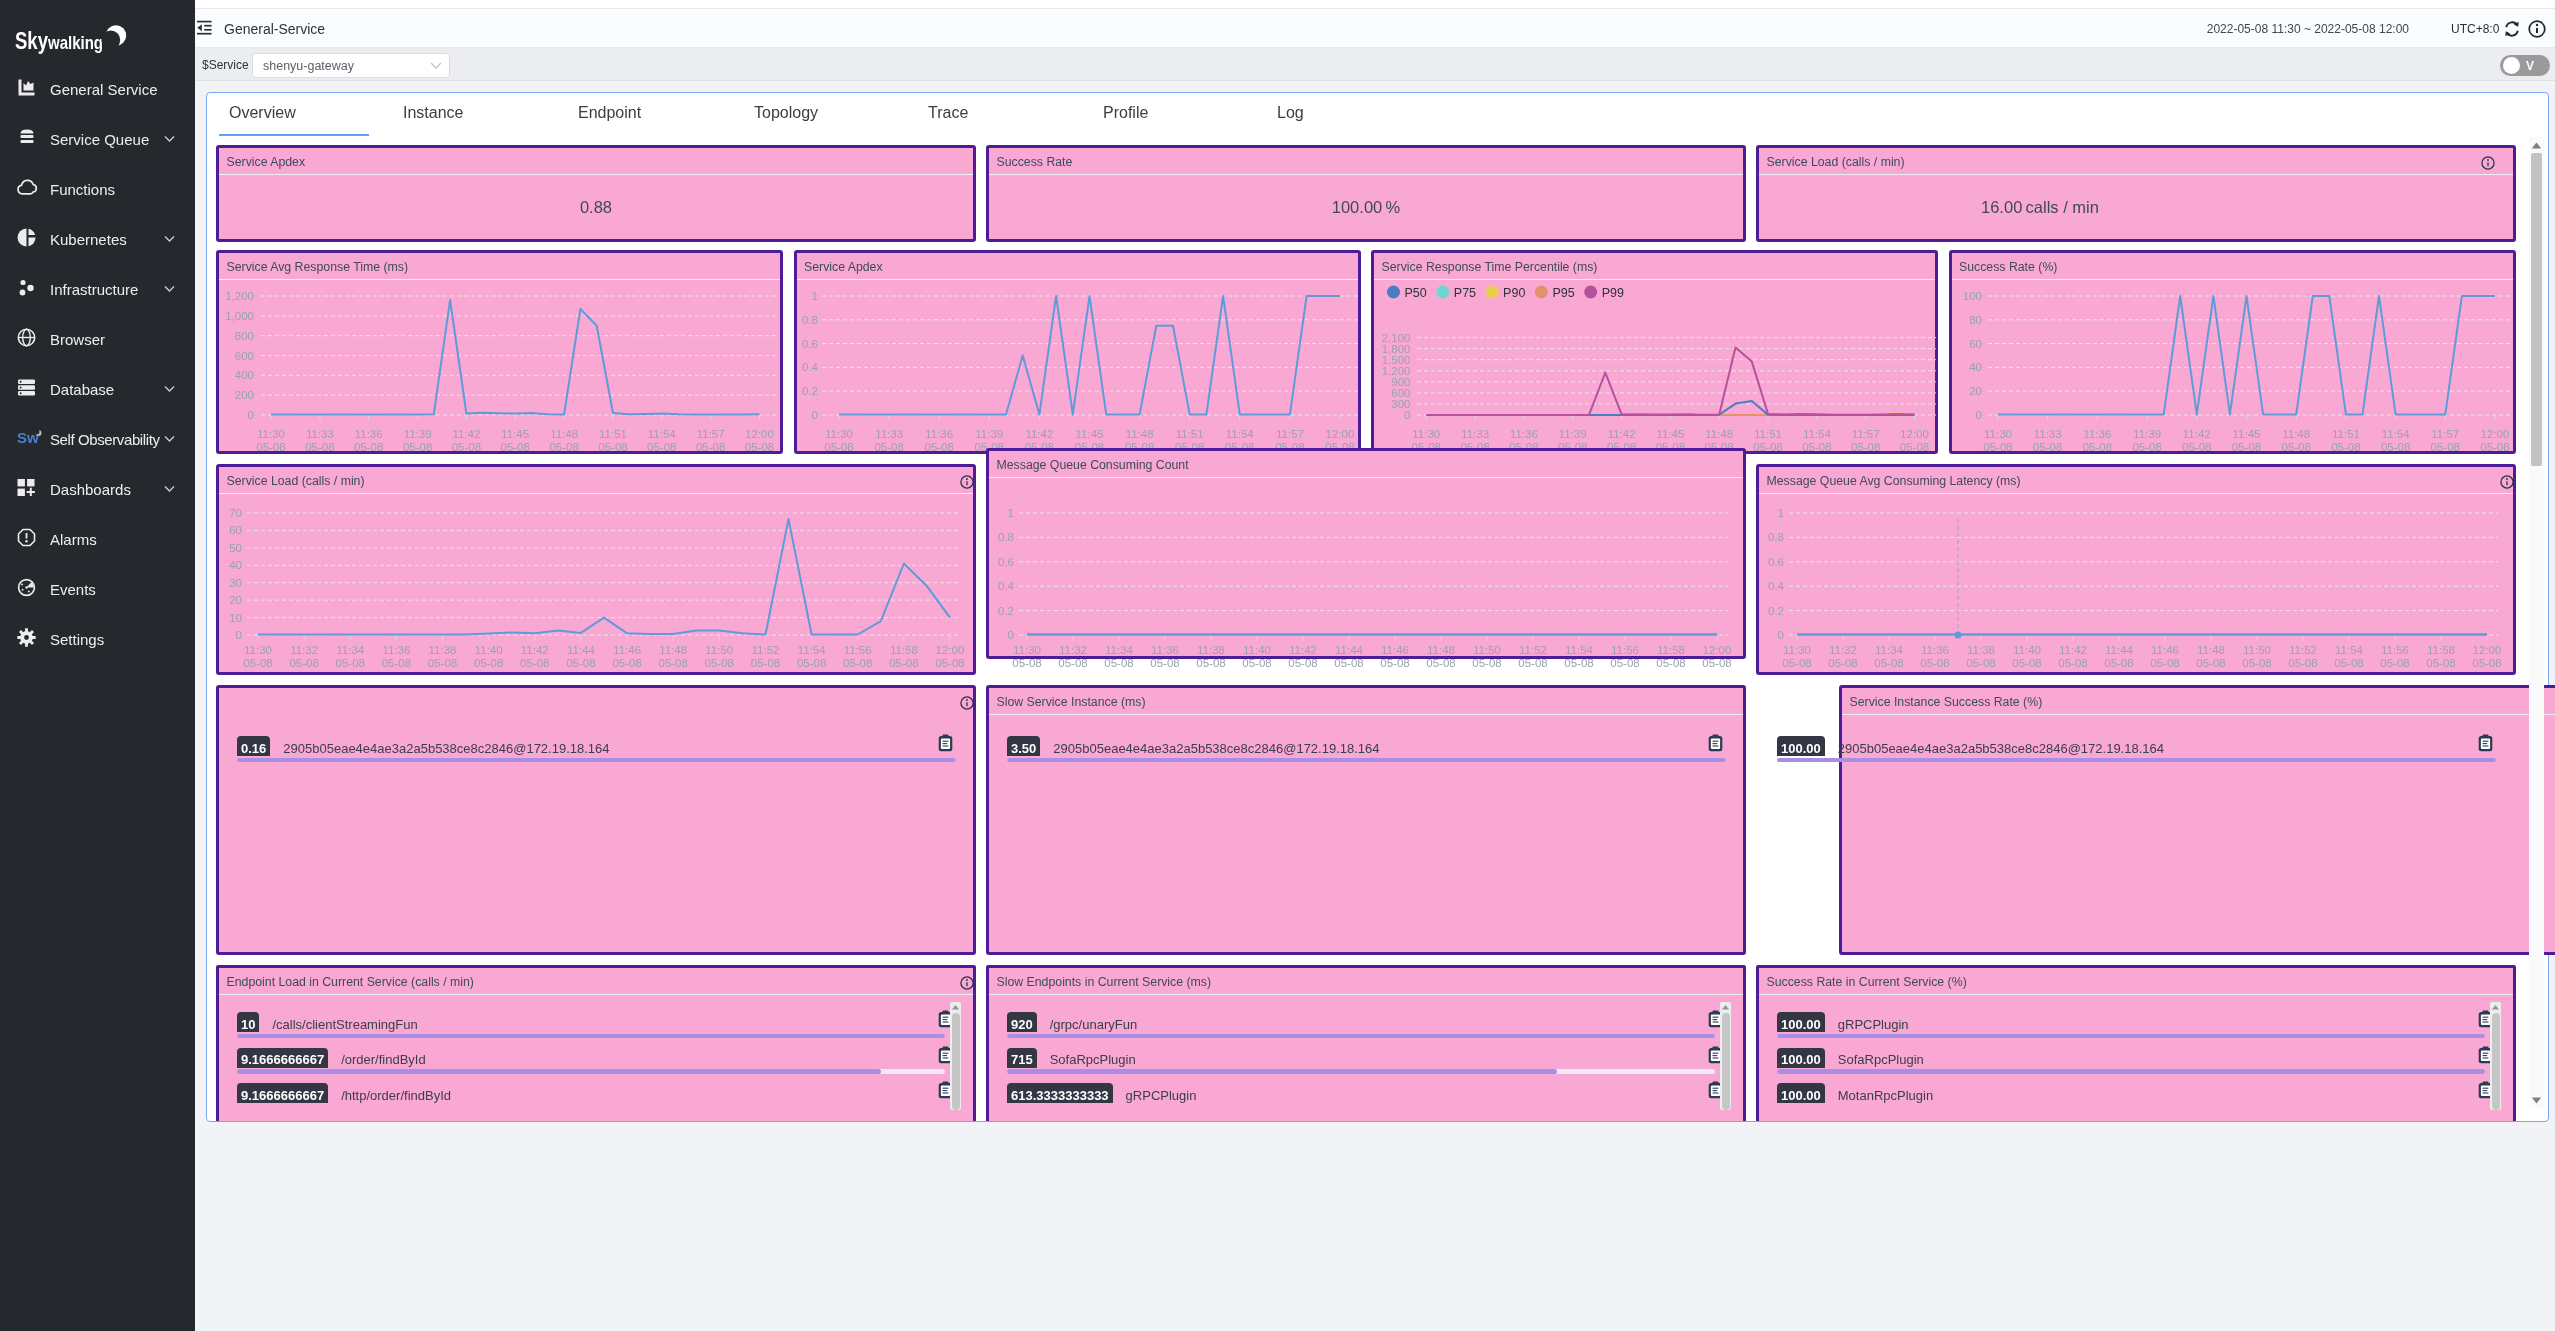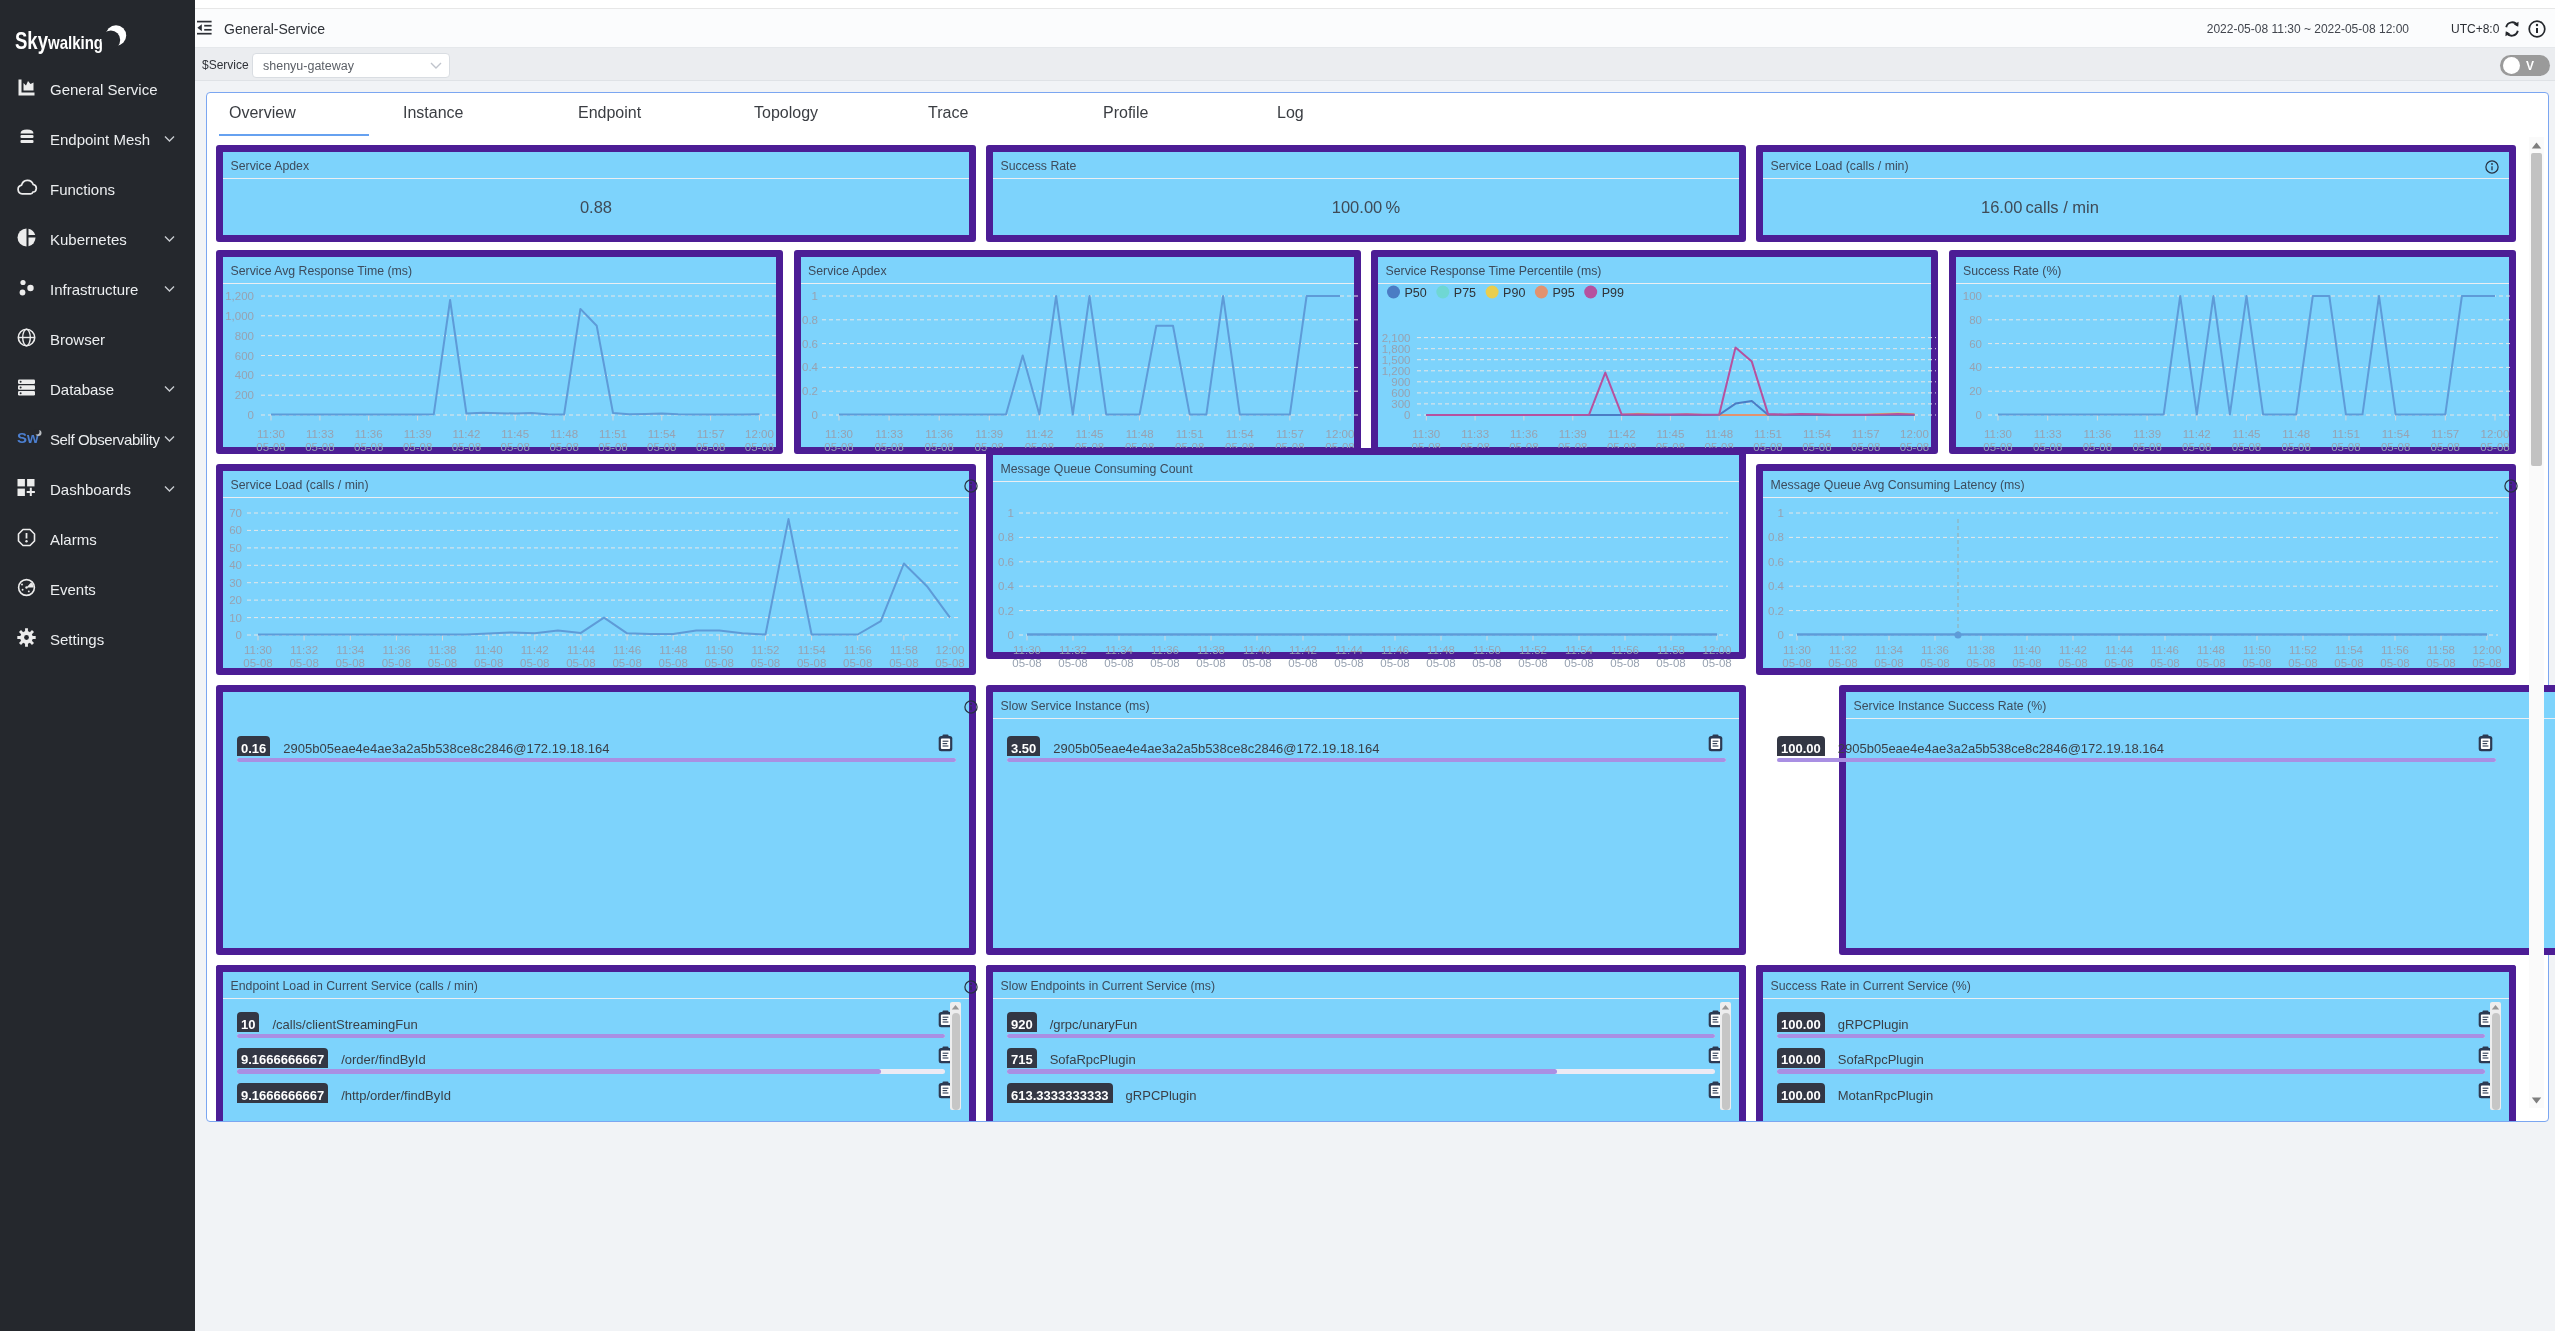--- a/index.html
+++ b/index.html
@@ -1,18 +1,18 @@
 <!DOCTYPE html>
 <html><head><meta charset="utf-8"><title>SkyWalking</title><style>
 
 *{margin:0;padding:0;box-sizing:border-box}
 html,body{width:2555px;height:1331px;overflow:hidden}
 body{font-family:"Liberation Sans",sans-serif;background:#f1f3f6;position:relative}
 .abs{position:absolute}
-.card{position:absolute;background:#7dd3fc;border:7px solid #4c1d95;border-radius:3px}
+.card{position:absolute;background:#f9a8d4;border:3px solid #4c1d95;border-radius:3px}
 .chd{height:27px;line-height:28px;border-bottom:1px solid #ebeef2;padding-left:7.5px;font-size:12.3px;color:#3d4b5c}
 .axl{font-size:11.5px;fill:#97a2b1}
 .leg{font-size:12.5px;fill:#2f3237}
 .val{position:absolute;font-size:16.5px;color:#3f4a56;text-align:center}
 .mi{position:absolute;left:0;width:195px;height:50px;color:#eceef0;font-size:15px}
 .mi span.lb{position:absolute;left:50px;top:50%;transform:translateY(-50%)}
 .chev{position:absolute;left:164px;top:50%;transform:translateY(-50%)}
 .badge2{display:inline-block;background:#333744;color:#fff;font-weight:bold;font-size:13px;padding:2.5px 4px;border-radius:4px;vertical-align:middle}
 .blab2{font-size:13px;color:#3a3f46;margin-left:13px;vertical-align:middle}
 .lrow{position:absolute;height:20px;line-height:20px;white-space:nowrap;overflow:hidden}
@@ -34,21 +34,21 @@
           <path d="M6.5 12.5 L6.5 5 L9 7.5 L11 3 L13.5 6 L16.5 4.5 L16.5 12.5 Z" fill="#ececec"></path>
         </svg></span>
 <span class="lb" style="">General Service</span>
 </div>
 <div class="mi" style="top:114px">
 <span class="abs" style="left:17px;top:50%;transform:translateY(-50%)"><svg width="20" height="19" viewBox="0 0 20 19">
           <path d="M3.5 5.5 Q3.5 1.5 10 1.5 Q16.5 1.5 16.5 5.5 Z" fill="#ececec"></path>
           <rect x="3.5" y="7" width="13" height="3" rx="1" fill="#ececec"></rect>
           <rect x="3.5" y="12" width="13" height="3" rx="1" fill="#ececec"></rect>
         </svg></span>
-<span class="lb" style="">Endpoint Mesh</span>
+<span class="lb" style="">Service Queue</span>
 <svg class="chev" width="11" height="7" viewBox="0 0 11 7">
         <polyline points="1,1 5.5,5.5 10,1" fill="none" stroke="#c9ccd1" stroke-width="1.4"></polyline>
       </svg>
 </div>
 <div class="mi" style="top:164px">
 <span class="abs" style="left:17px;top:50%;transform:translateY(-50%)"><svg width="21" height="17" viewBox="0 0 21 17">
           <path d="M5.2 14.8 a4.4 4.4 0 0 1 -0.6 -8.7 a6 6 0 0 1 11.6 -0.6 a3.9 3.9 0 0 1 -0.4 7.7 q-0.3 1.6 -2.3 1.6 Z" fill="none" stroke="#ececec" stroke-width="1.7" stroke-linejoin="round"></path>
         </svg></span>
 <span class="lb" style="">Functions</span>
 </div>

